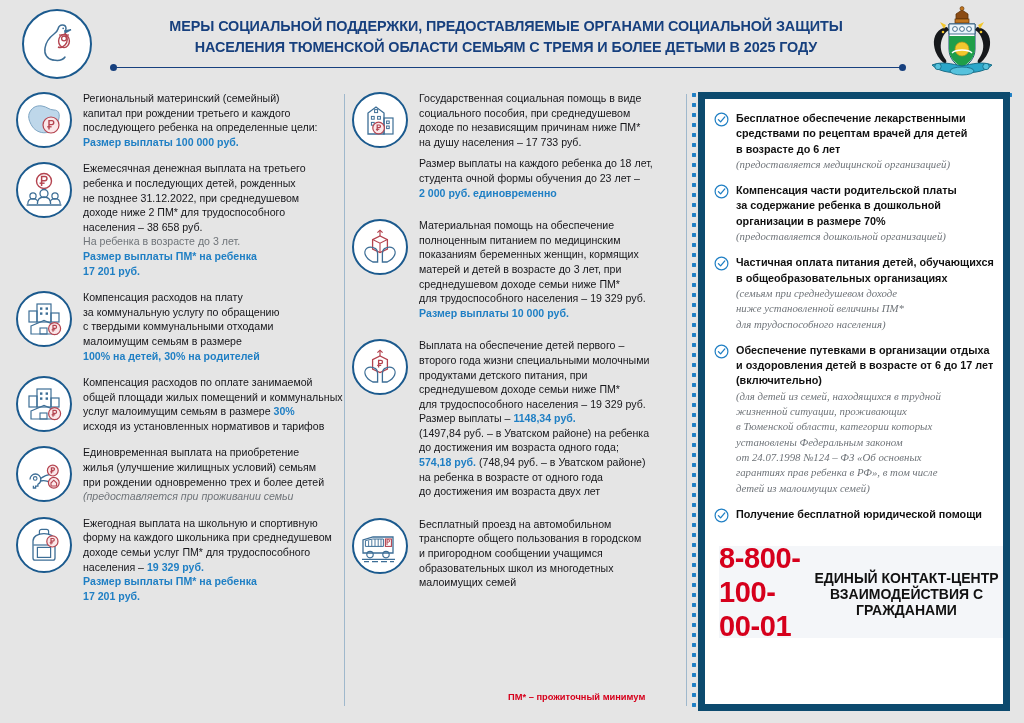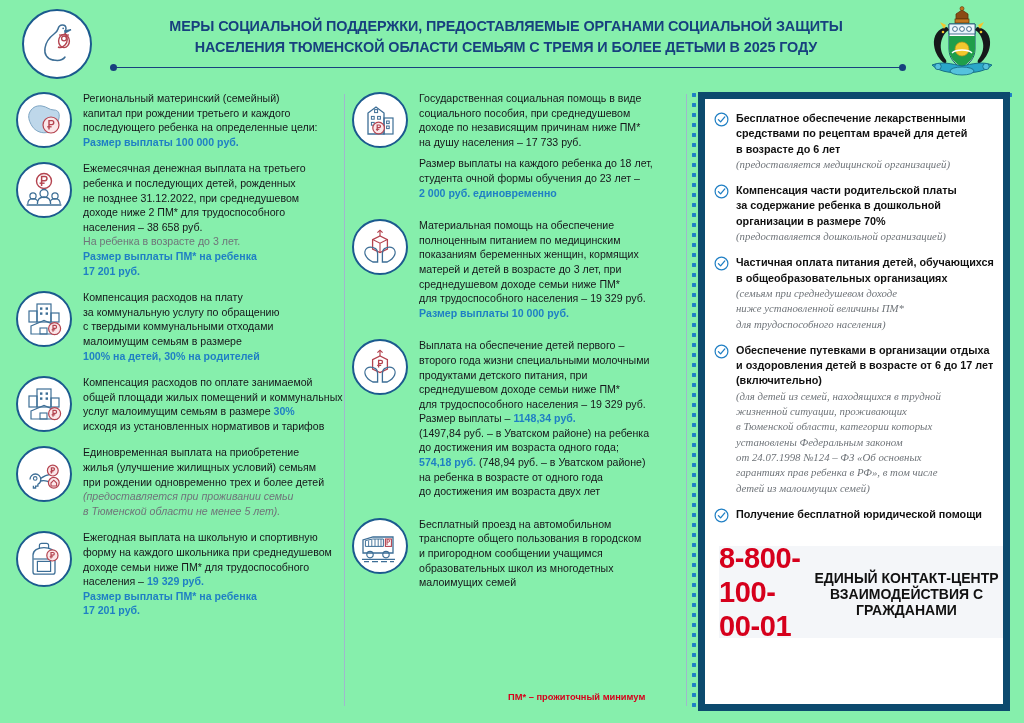--- a/index.html
+++ b/index.html
@@ -5,21 +5,21 @@
   * { box-sizing: border-box; margin: 0; padding: 0; }
   html, body {
     width: 1024px; height: 723px;
     background: #ffffff;
     font-family: "Liberation Sans", "DejaVu Sans", sans-serif;
     overflow: hidden;
   }
   .page {
     position: relative;
     width: 1024px; height: 723px;
-    background: #86efac;
+    background: #e5e5e5;
     padding: 0;
   }
 
   
   .header {
     position: absolute;
     left: 0; top: 0;
     width: 1024px; height: 88px;
     display: flex;
     align-items: center;
@@ -391,42 +391,41 @@
             <path d="M26.2 16.8 L29.4 16.8" stroke="#b4434f" stroke-width="1"></path>
             <circle cx="29.8" cy="27.8" r="5.4" fill="#fbe7e9" stroke="#b4434f" stroke-width="1.2"></circle>
             <path d="M27 28 L29.8 25.2 L32.6 28 L32.6 31 L27 31 Z" fill="none" stroke="#b4434f" stroke-width="1.1"></path>
           </svg>
         </div>
         <div class="item-text">
           <span class="ln">Единовременная выплата на приобретение</span>
           <span class="ln">жилья (улучшение жилищных условий) семьям</span>
           <span class="ln">при рождении одновременно трех и более детей</span>
           <span class="ln ital">(предоставляется при проживании семьи</span>
-          <span class="ln ital">в Тюменской области не менее 5 лет).</span>
         </div>
       </div>
 
       <div class="item">
         <div class="icon-circle">
           <svg width="40" height="40" viewBox="0 0 40 40">
             <path d="M9 16 C9 11.6 13.6 8.6 20 8.6 C26.4 8.6 31 11.6 31 16 L31 33
                      C31 34.4 30 35.2 28.8 35.2 L11.2 35.2 C10 35.2 9 34.4 9 33 Z" fill="none" stroke="#3d6e96" stroke-width="1.3"></path>
             <path d="M15.4 10 L15.4 6.4 C15.4 5.2 16.4 4.4 17.6 4.4 L22.4 4.4
                      C23.6 4.4 24.6 5.2 24.6 6.4 L24.6 10" fill="none" stroke="#3d6e96" stroke-width="1.2"></path>
             <rect x="13.4" y="22.4" width="13.2" height="10" fill="none" stroke="#3d6e96" stroke-width="1.2"></rect>
             <path d="M9.4 20 L30.6 20" stroke="#3d6e96" stroke-width="1.2"></path>
             <circle cx="28.4" cy="16.4" r="5.6" fill="#fbe7e9" stroke="#b4434f" stroke-width="1.2"></circle>
             <path d="M27 19.4 L27 13.5 L29 13.5 C30.7 13.5 30.7 16.2 29 16.2 L27 16.2" fill="none" stroke="#b4434f" stroke-width="1.2"></path>
             <path d="M25.7 17.8 L29.1 17.8" stroke="#b4434f" stroke-width="1"></path>
           </svg>
         </div>
         <div class="item-text">
           <span class="ln">Ежегодная выплата на школьную и спортивную</span>
           <span class="ln">форму на каждого школьника при среднедушевом</span>
-          <span class="ln">доходе семьи ниже ПМ* для трудоспособного</span>
+          <span class="ln">доходе семьи услуг ПМ* для трудоспособного</span>
           <span class="ln"><span>населения – </span><span class="amount">19 329 руб.</span></span>
           <span class="ln amount">Размер выплаты ПМ* на ребенка</span>
           <span class="ln amount">17 201 руб.</span>
         </div>
       </div>
     </div>
 
     <div class="col col-mid">
 
       <div class="item" style="margin-bottom:17px;">

